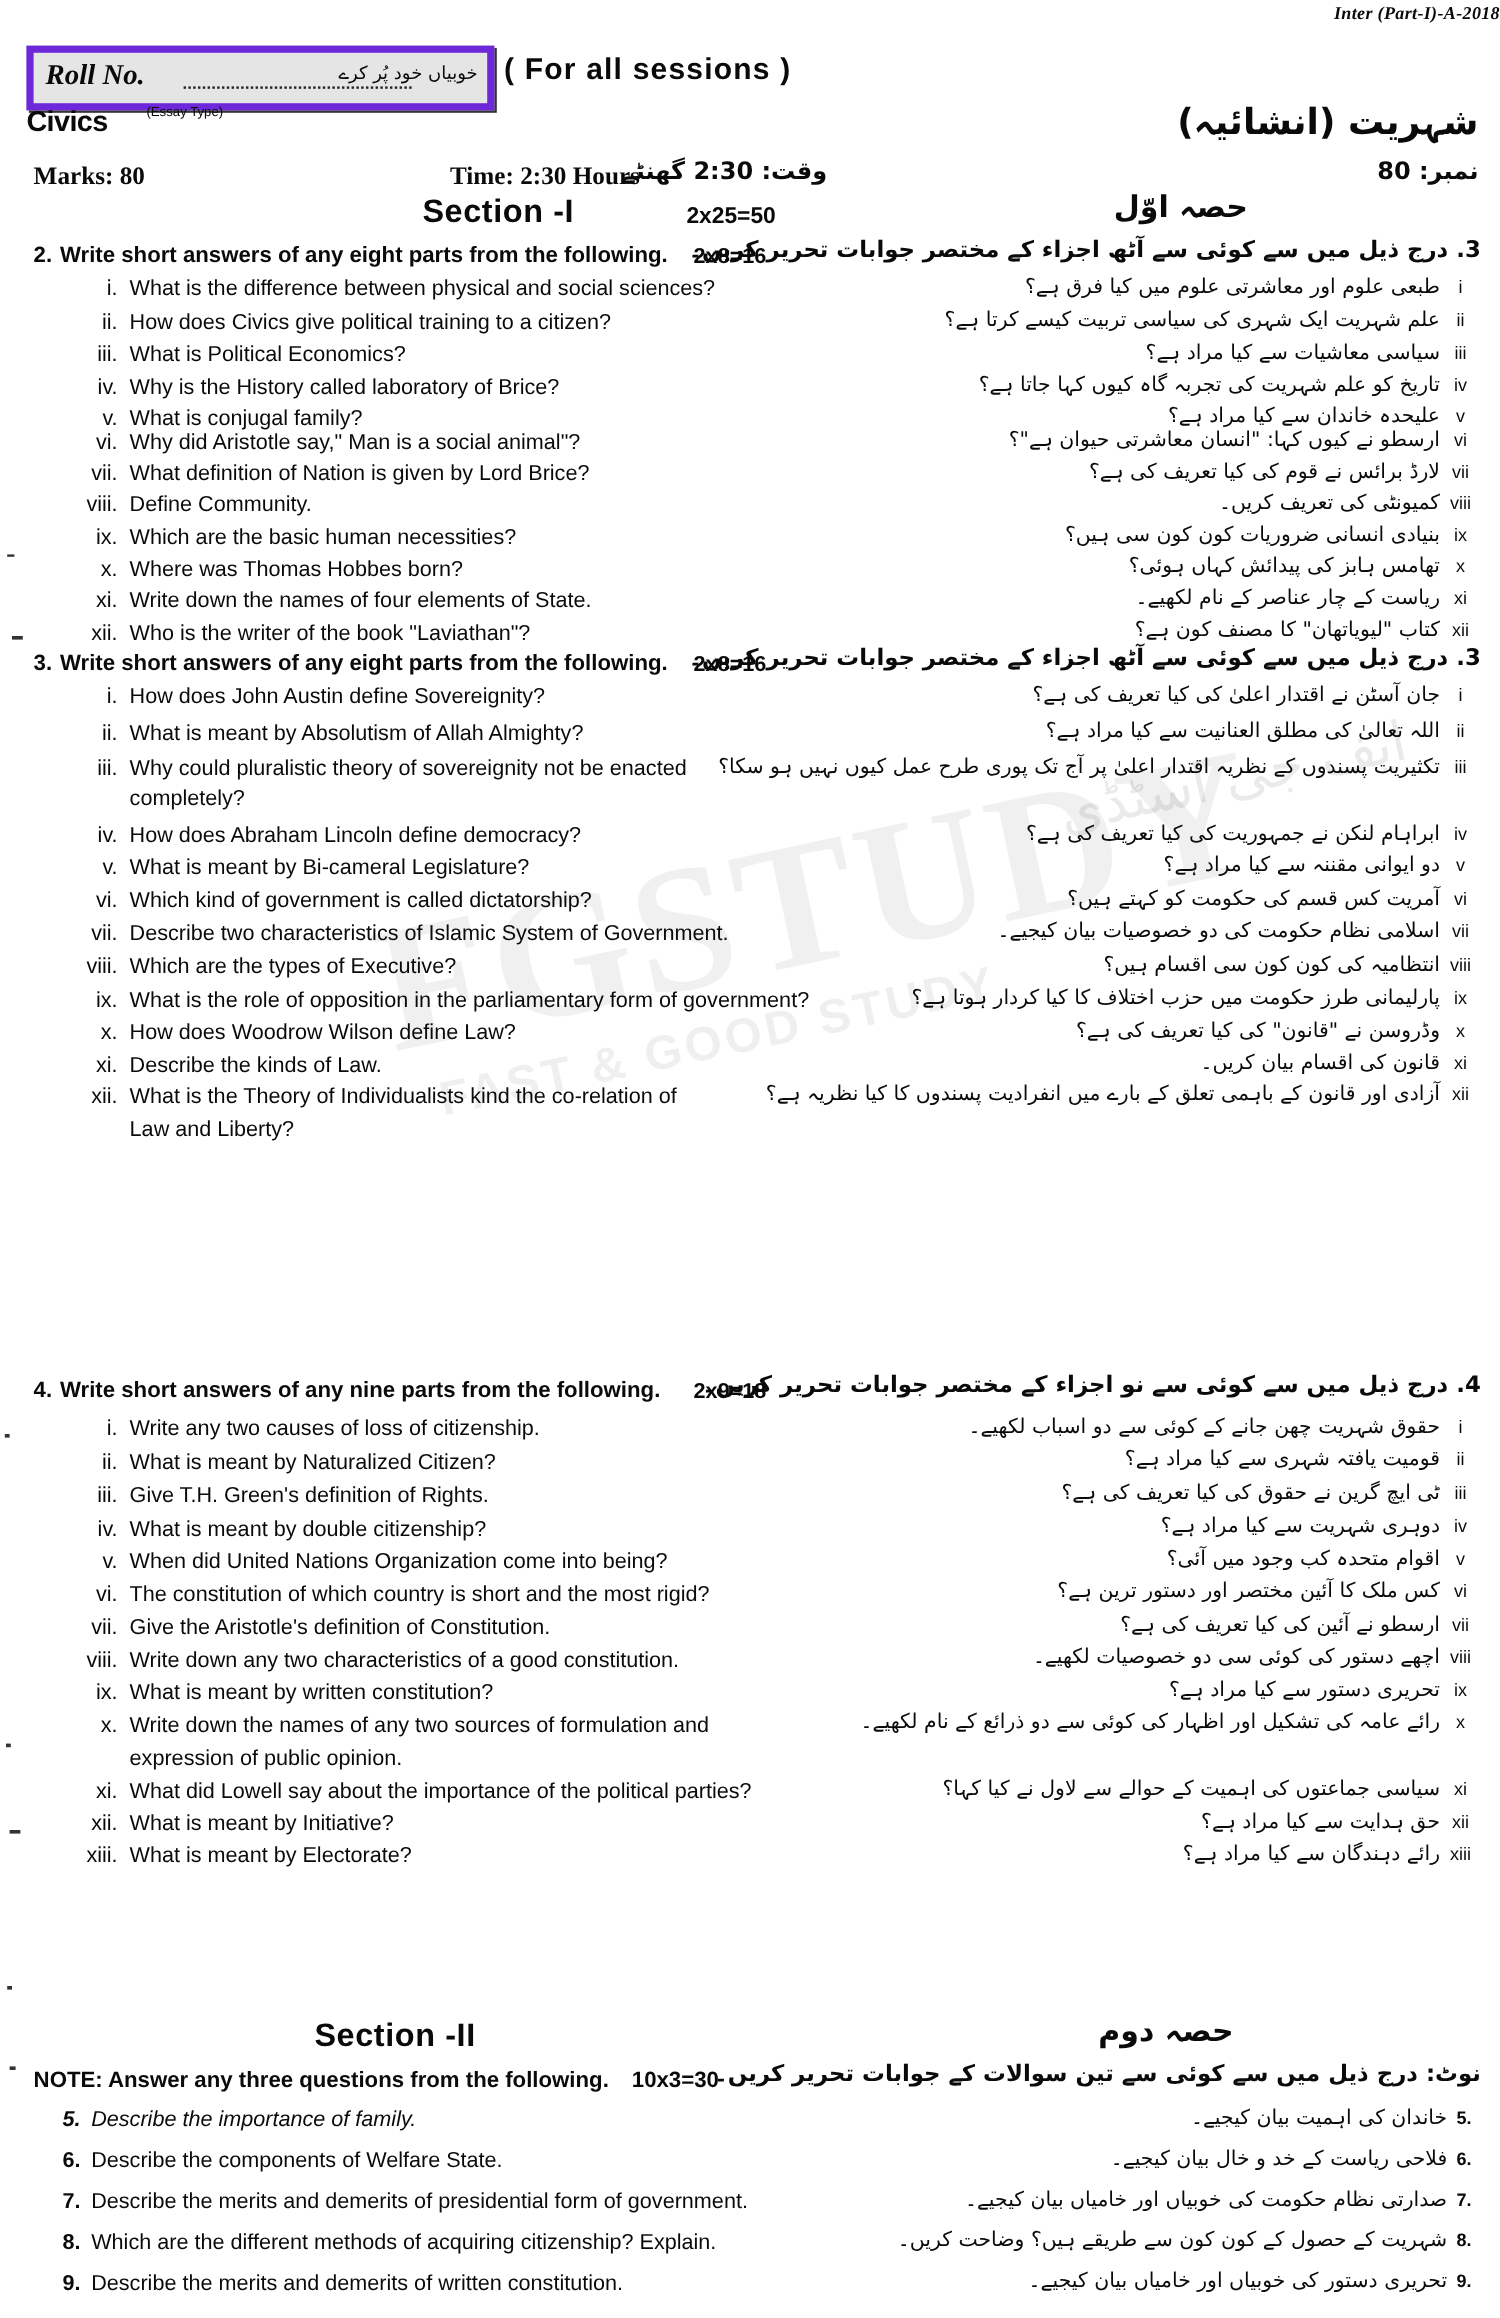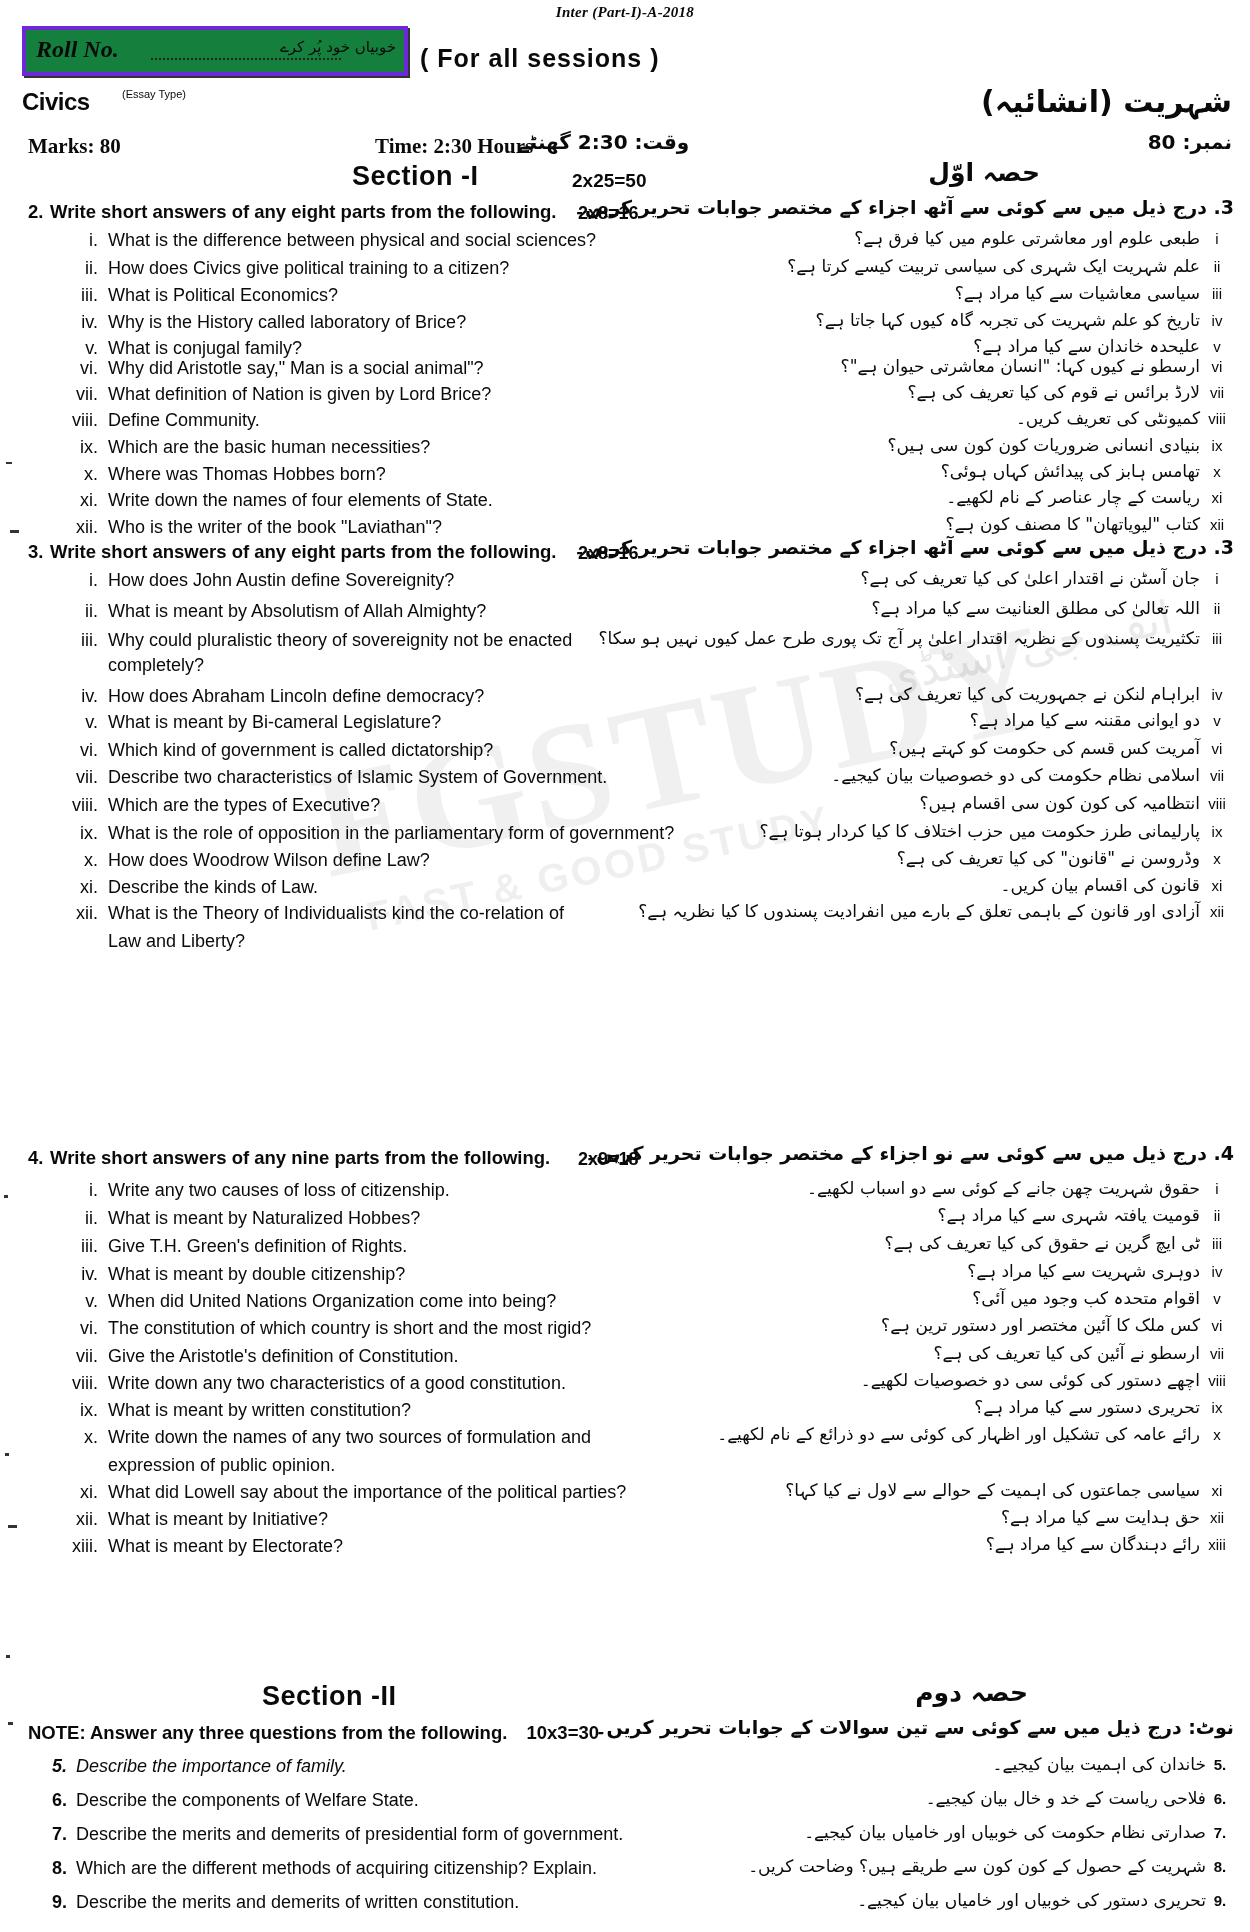--- a/index.html
+++ b/index.html
@@ -26,27 +26,27 @@
   .wm-urdu{
     position:absolute;left:880px;top:620px;font-size:46px;color:#000;opacity:.08;
     transform:rotate(-12deg);direction:rtl;font-family:"DejaVu Sans", sans-serif;
     pointer-events:none;user-select:none;z-index:0;
   }
 
   .layer{position:relative;z-index:2;}
 
   
   .exam-code{
-    position:absolute;left:0;right:0;top:4px;text-align:center;
+    position:absolute;left:0;right:0;top:4px;text-align:right;
     font-family:"Liberation Serif", serif;font-style:italic;font-weight:bold;
     font-size:15px;letter-spacing:.3px;
   }
   .rollbox{
-    position:absolute;left:22px;top:26px;width:378px;height:42px;
-    border:4px solid #6d28d9;background:#15803d;box-shadow:2px 2px 0 #333;
+    position:absolute;left:22px;top:38px;width:378px;height:42px;
+    border:6px solid #6d28d9;background:#e5e5e5;box-shadow:2px 2px 0 #333;
   }
   .rollbox .rl{
     position:absolute;left:10px;top:6px;font-family:"Liberation Serif", serif;
     font-weight:bold;font-style:italic;font-size:24px;
   }
   .rollbox .dots{
     position:absolute;left:125px;top:28px;width:190px;border-bottom:2px dotted #222;
   }
   .rollbox .urdu-note{
     position:absolute;right:8px;top:8px;font-size:15px;direction:rtl;
@@ -255,21 +255,21 @@
         <div class="item" style="left: 52px; top: 877px;"><span class="rn">xi.</span><span>Describe the kinds of Law.</span></div>
         <div class="item-urdu" style="top: 875px;"><span class="urn">xi</span><span>قانون کی اقسام بیان کریں۔</span></div>
         <div class="item" style="left: 52px; top: 903px;"><span class="rn">xii.</span><span>What is the Theory of Individualists kind the co-relation of</span></div>
         <div class="item" style="left: 108px; top: 931px;">Law and Liberty?</div>
         <div class="item-urdu" style="top: 901px;"><span class="urn">xii</span><span>آزادی اور قانون کے باہمی تعلق کے بارے میں انفرادیت پسندوں کا کیا نظریہ ہے؟</span></div>
         <div class="qhead" style="left: 28px; top: 1147px;"><span class="num">4.</span><span>Write short answers of any nine parts from the following.</span></div>
         <div class="qmarks" style="left: 578px; top: 1149px;">2x9=18</div>
         <div class="qhead-urdu" style="top: 1142px;">4. درج ذیل میں سے کوئی سے نو اجزاء کے مختصر جوابات تحریر کریں۔</div>
         <div class="item" style="left: 52px; top: 1180px;"><span class="rn">i.</span><span>Write any two causes of loss of citizenship.</span></div>
         <div class="item-urdu" style="top: 1178px;"><span class="urn">i</span><span>حقوق شہریت چھن جانے کے کوئی سے دو اسباب لکھیے۔</span></div>
-        <div class="item" style="left: 52px; top: 1208px;"><span class="rn">ii.</span><span>What is meant by Naturalized Hobbes?</span></div>
+        <div class="item" style="left: 52px; top: 1208px;"><span class="rn">ii.</span><span>What is meant by Naturalized Citizen?</span></div>
         <div class="item-urdu" style="top: 1205px;"><span class="urn">ii</span><span>قومیت یافتہ شہری سے کیا مراد ہے؟</span></div>
         <div class="item" style="left: 52px; top: 1236px;"><span class="rn">iii.</span><span>Give T.H. Green's definition of Rights.</span></div>
         <div class="item-urdu" style="top: 1233px;"><span class="urn">iii</span><span>ٹی ایچ گرین نے حقوق کی کیا تعریف کی ہے؟</span></div>
         <div class="item" style="left: 52px; top: 1264px;"><span class="rn">iv.</span><span>What is meant by double citizenship?</span></div>
         <div class="item-urdu" style="top: 1261px;"><span class="urn">iv</span><span>دوہری شہریت سے کیا مراد ہے؟</span></div>
         <div class="item" style="left: 52px; top: 1291px;"><span class="rn">v.</span><span>When did United Nations Organization come into being?</span></div>
         <div class="item-urdu" style="top: 1288px;"><span class="urn">v</span><span>اقوام متحدہ کب وجود میں آئی؟</span></div>
         <div class="item" style="left: 52px; top: 1318px;"><span class="rn">vi.</span><span>The constitution of which country is short and the most rigid?</span></div>
         <div class="item-urdu" style="top: 1315px;"><span class="urn">vi</span><span>کس ملک کا آئین مختصر اور دستور ترین ہے؟</span></div>
         <div class="item" style="left: 52px; top: 1346px;"><span class="rn">vii.</span><span>Give the Aristotle's definition of Constitution.</span></div>

